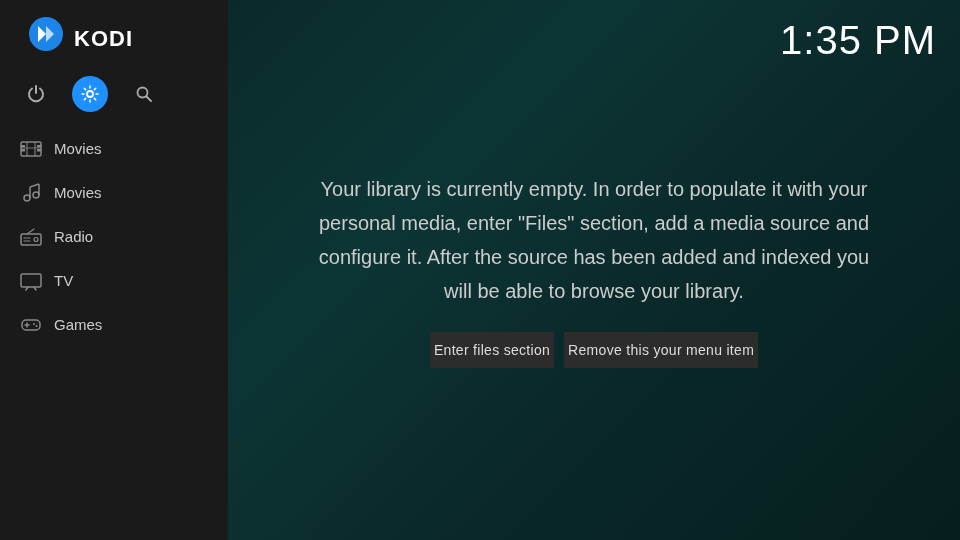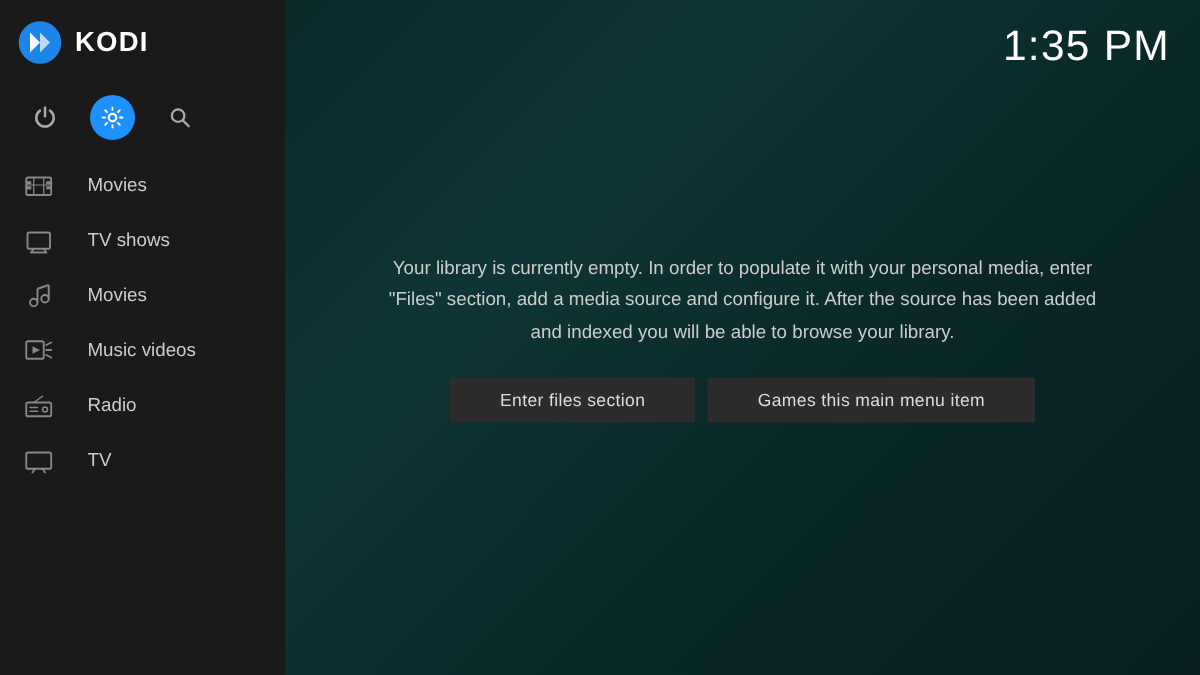--- a/index.html
+++ b/index.html
@@ -17,22 +17,22 @@
       width: 228px;
       height: 540px;
       background-color: #1a1a1a;
       display: flex;
       flex-direction: column;
       flex-shrink: 0;
     }
 
     .sidebar-header {
       display: flex;
-      align-items: center;
-      padding: 16px 14px;
+      align-items: flex-end;
+      padding: 16px 28px;
       gap: 10px;
     }
 
     .kodi-logo {
       width: 36px;
       height: 36px;
       flex-shrink: 0;
     }
 
     .kodi-title {
@@ -68,21 +68,21 @@
 
     .sidebar-nav {
       flex: 1;
       display: flex;
       flex-direction: column;
     }
 
     .nav-item {
       display: flex;
       align-items: center;
-      gap: 28px;
+      gap: 12px;
       padding: 11px 20px;
       cursor: pointer;
       color: #bbbbbb;
       font-size: 15px;
       transition: background 0.1s;
     }
 
     .nav-item .nav-icon {
       width: 22px;
       height: 22px;
@@ -107,46 +107,46 @@
       display: flex;
       align-items: center;
       justify-content: center;
     }
 
     .time-display {
       position: absolute;
       top: 18px;
       right: 24px;
       color: #ffffff;
-      font-size: 34px;
+      font-size: 40px;
       font-weight: 300;
       letter-spacing: 1px;
     }
 
     .content-box {
       text-align: center;
       padding: 30px 40px;
       max-width: 660px;
     }
 
     .content-text {
       color: #cccccc;
-      font-size: 15px;
+      font-size: 20px;
       line-height: 1.7;
       margin-bottom: 24px;
     }
 
     .buttons-row {
       display: flex;
       gap: 10px;
       justify-content: center;
     }
 
     .action-btn {
-      padding: 10px 40px;
+      padding: 10px 4px;
       background-color: #2c2c2c;
       color: #dddddd;
       border: none;
       font-size: 14px;
       cursor: pointer;
       letter-spacing: 0.3px;
       transition: background 0.15s;
     }
 
     
@@ -200,57 +200,34 @@
           <rect x="1" y="12" width="4" height="2.5" fill="#888"></rect>
           <rect x="17" y="12" width="4" height="2.5" fill="#888"></rect>
           <line x1="7" y1="5" x2="7" y2="19" stroke="#888" stroke-width="1"></line>
           <line x1="15" y1="5" x2="15" y2="19" stroke="#888" stroke-width="1"></line>
           <line x1="1" y1="11" x2="21" y2="11" stroke="#888" stroke-width="0.8"></line>
         </svg>
       </span>
       <span class="nav-label">Movies</span>
     </div>
 
-    <div class="nav-item">
-      <span class="nav-icon">
-        <svg width="22" height="22" viewBox="0 0 22 22" fill="none">
-          <rect x="2" y="5" width="18" height="13" rx="1.5" stroke="#888" stroke-width="1.5"></rect>
-          <line x1="7" y1="18" x2="5" y2="21" stroke="#888" stroke-width="1.5" stroke-linecap="round"></line>
-          <line x1="15" y1="18" x2="17" y2="21" stroke="#888" stroke-width="1.5" stroke-linecap="round"></line>
-          <line x1="5" y1="21" x2="17" y2="21" stroke="#888" stroke-width="1.5" stroke-linecap="round"></line>
-        </svg>
-      </span>
-      <span class="nav-label">TV shows</span>
-    </div>
 
     <div class="nav-item">
       <span class="nav-icon">
         <svg width="22" height="22" viewBox="0 0 22 22" fill="none">
           <circle cx="7" cy="17" r="3" stroke="#888" stroke-width="1.5"></circle>
           <circle cx="16" cy="14" r="3" stroke="#888" stroke-width="1.5"></circle>
           <line x1="10" y1="17" x2="10" y2="6" stroke="#888" stroke-width="1.5"></line>
           <line x1="19" y1="14" x2="19" y2="3" stroke="#888" stroke-width="1.5"></line>
           <line x1="10" y1="6" x2="19" y2="3" stroke="#888" stroke-width="1.5"></line>
         </svg>
       </span>
       <span class="nav-label">Movies</span>
     </div>
 
-    <div class="nav-item">
-      <span class="nav-icon">
-        <svg width="22" height="22" viewBox="0 0 22 22" fill="none">
-          <rect x="1" y="4" width="14" height="14" rx="1.5" stroke="#888" stroke-width="1.5"></rect>
-          <polygon points="6,8 6,14 12,11" fill="#888"></polygon>
-          <line x1="17" y1="7" x2="21" y2="5" stroke="#888" stroke-width="1.5" stroke-linecap="round"></line>
-          <line x1="17" y1="11" x2="21" y2="11" stroke="#888" stroke-width="1.5" stroke-linecap="round"></line>
-          <line x1="17" y1="15" x2="21" y2="17" stroke="#888" stroke-width="1.5" stroke-linecap="round"></line>
-        </svg>
-      </span>
-      <span class="nav-label">Music videos</span>
-    </div>
 
     <div class="nav-item">
       <span class="nav-icon">
         <svg width="22" height="22" viewBox="0 0 22 22" fill="none">
           <rect x="1" y="9" width="20" height="11" rx="1.5" stroke="#888" stroke-width="1.5"></rect>
           <circle cx="16" cy="14.5" r="2" stroke="#888" stroke-width="1.2"></circle>
           <line x1="4" y1="13" x2="10" y2="13" stroke="#888" stroke-width="1.2" stroke-linecap="round"></line>
           <line x1="4" y1="16" x2="10" y2="16" stroke="#888" stroke-width="1.2" stroke-linecap="round"></line>
           <line x1="7" y1="9" x2="14" y2="4" stroke="#888" stroke-width="1.2" stroke-linecap="round"></line>
         </svg>
@@ -262,31 +239,43 @@
       <span class="nav-icon">
         <svg width="22" height="22" viewBox="0 0 22 22" fill="none">
           <rect x="1" y="5" width="20" height="13" rx="1.5" stroke="#888" stroke-width="1.5"></rect>
           <line x1="8" y1="18" x2="6" y2="21" stroke="#888" stroke-width="1.5" stroke-linecap="round"></line>
           <line x1="14" y1="18" x2="16" y2="21" stroke="#888" stroke-width="1.5" stroke-linecap="round"></line>
         </svg>
       </span>
       <span class="nav-label">TV</span>
     </div>
 
+    <div class="nav-item">
+      <span class="nav-icon">
+        <svg width="22" height="22" viewBox="0 0 22 22" fill="none">
+          <rect x="2" y="7" width="18" height="10" rx="4" stroke="#888" stroke-width="1.5"></rect>
+          <line x1="7" y1="10" x2="7" y2="14" stroke="#888" stroke-width="1.5" stroke-linecap="round"></line>
+          <line x1="5" y1="12" x2="9" y2="12" stroke="#888" stroke-width="1.5" stroke-linecap="round"></line>
+          <circle cx="14" cy="11" r="1" fill="#888"></circle>
+          <circle cx="16.5" cy="13" r="1" fill="#888"></circle>
+        </svg>
+      </span>
+      <span class="nav-label">Games</span>
+    </div>
 
 
 
   </nav>
 </div>
 
 <div class="main">
 
   <div class="time-display">1:35 PM</div>
 
   <div class="content-box">
     <p class="content-text">Your library is currently empty. In order to populate it with your personal media, enter "Files" section, add a media source and configure it. After the source has been added and indexed you will be able to browse your library.</p>
     <div class="buttons-row">
       <button class="action-btn">Enter files section</button>
-      <button class="action-btn">Games this main menu item</button>
+      <button class="action-btn">Remove this your menu item</button>
     </div>
   </div>
 
 </div>
 
 </body></html>

